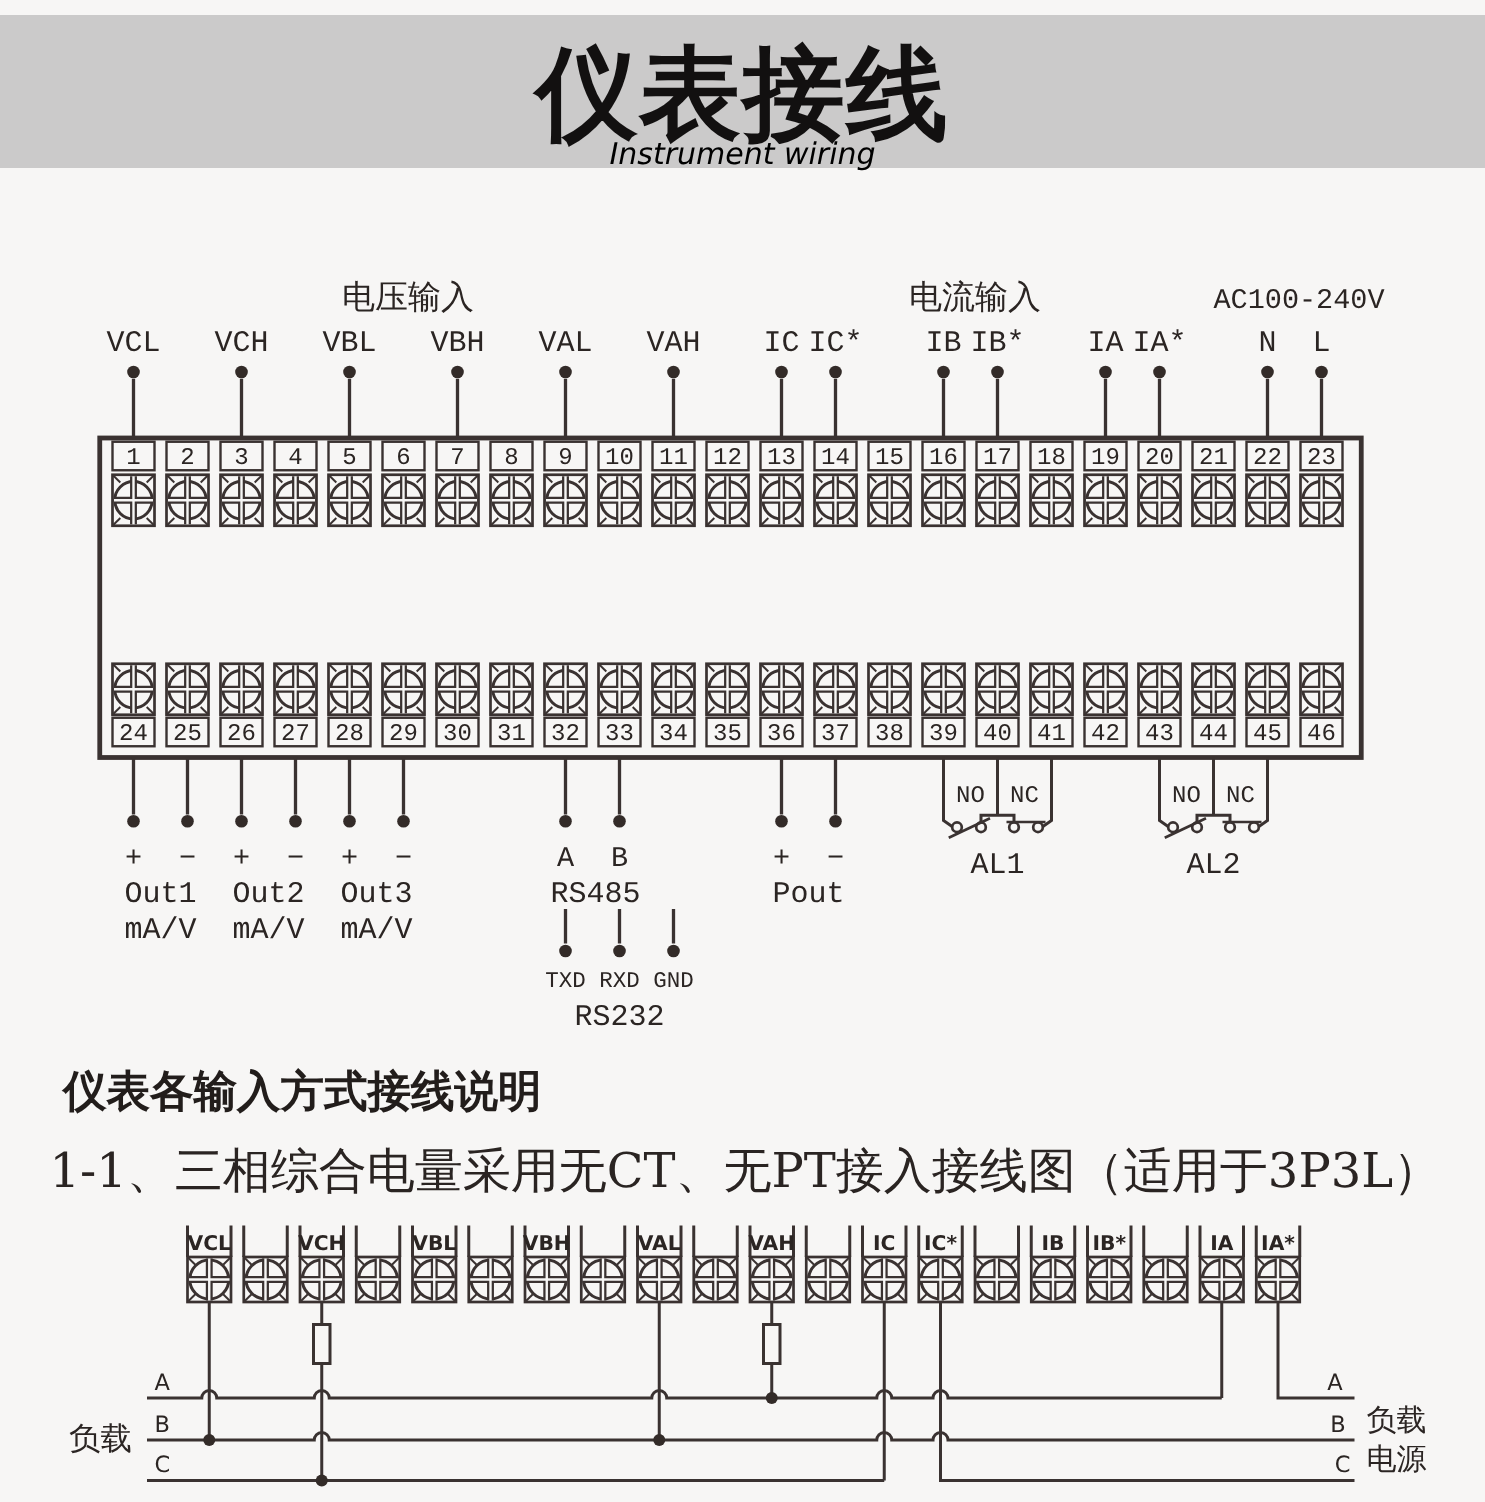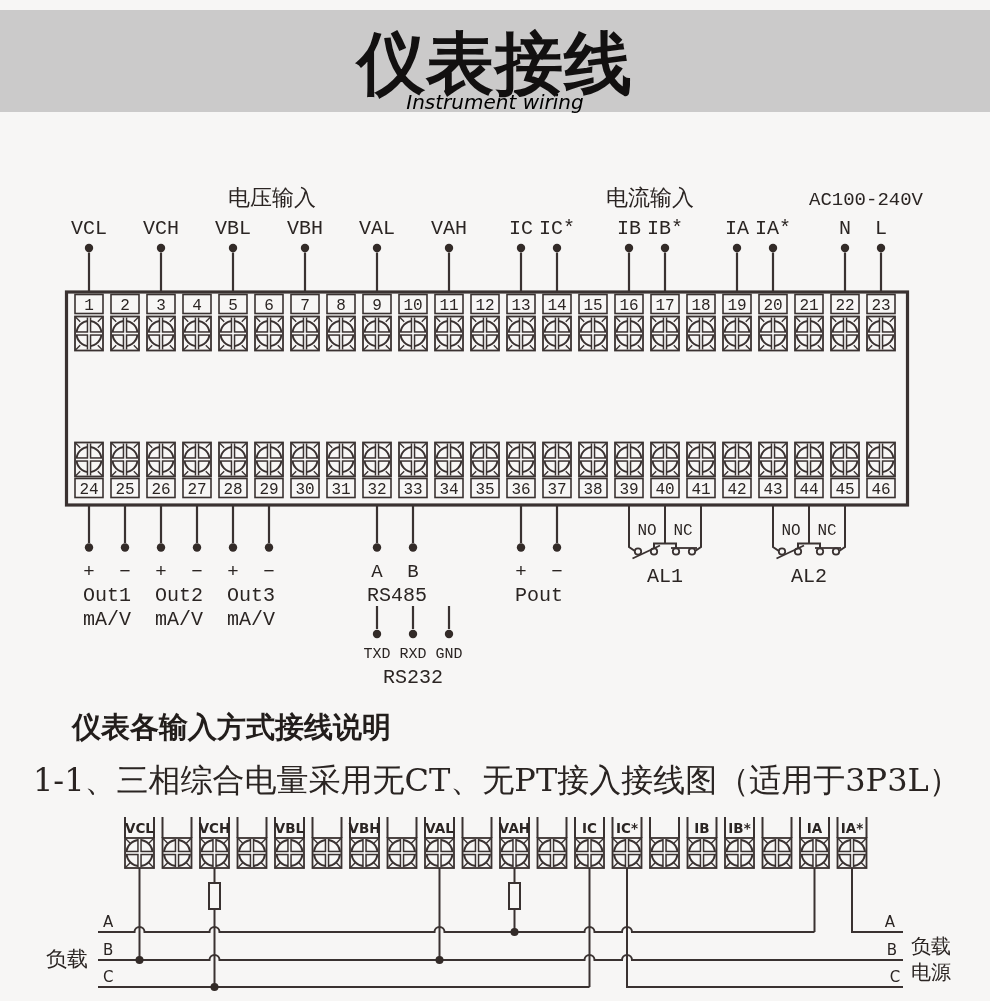--- a/index.html
+++ b/index.html
@@ -1,21 +1,21 @@
 <!DOCTYPE html>
 <html><head>
 <meta charset="utf-8">
 <style>
   html,body{margin:0;padding:0;}
   body{background:#f7f6f5;font-family:"DejaVu Sans",sans-serif;}
   .page{position:relative;width:990px;height:1001px;background:#f7f6f5;overflow:hidden;}
   .band{position:absolute;left:0;top:10px;width:990px;height:102px;background:#cbcaca;text-align:center;}
   .title{font-family:"DejaVu Sans",sans-serif;font-weight:bold;font-size:68px;line-height:1.05;margin-top:18px;color:#121010;letter-spacing:1px;}
   .subtitle{font-family:"DejaVu Sans",sans-serif;font-size:20px;line-height:1;margin-top:-7px;color:#000000;font-style:italic;}
-  .heading{position:absolute;left:42px;top:712px;font-family:"DejaVu Sans",sans-serif;font-weight:bold;font-size:29px;line-height:1.1;color:#221d1b;margin-left:30px;}
+  .heading{position:absolute;left:42px;top:712px;font-family:"DejaVu Sans",sans-serif;font-weight:bold;font-size:29px;line-height:1.1;color:#221d1b;}
   .subheading{position:absolute;left:33px;top:762px;font-family:"DejaVu Serif",serif;font-size:32px;line-height:1.15;color:#2a2422;}
   svg{position:absolute;left:0;top:0;}
   .t-mono{font-family:"Liberation Mono",monospace;fill:#2b2523;}
   .t-cjk{font-family:"DejaVu Serif",serif;fill:#2b2523;}
   .t-sans{font-family:"DejaVu Sans",sans-serif;fill:#2b2523;}
   .t-bsans{font-family:"DejaVu Sans",sans-serif;font-weight:bold;fill:#2b2523;}
 </style>
 </head>
 <body>
 

